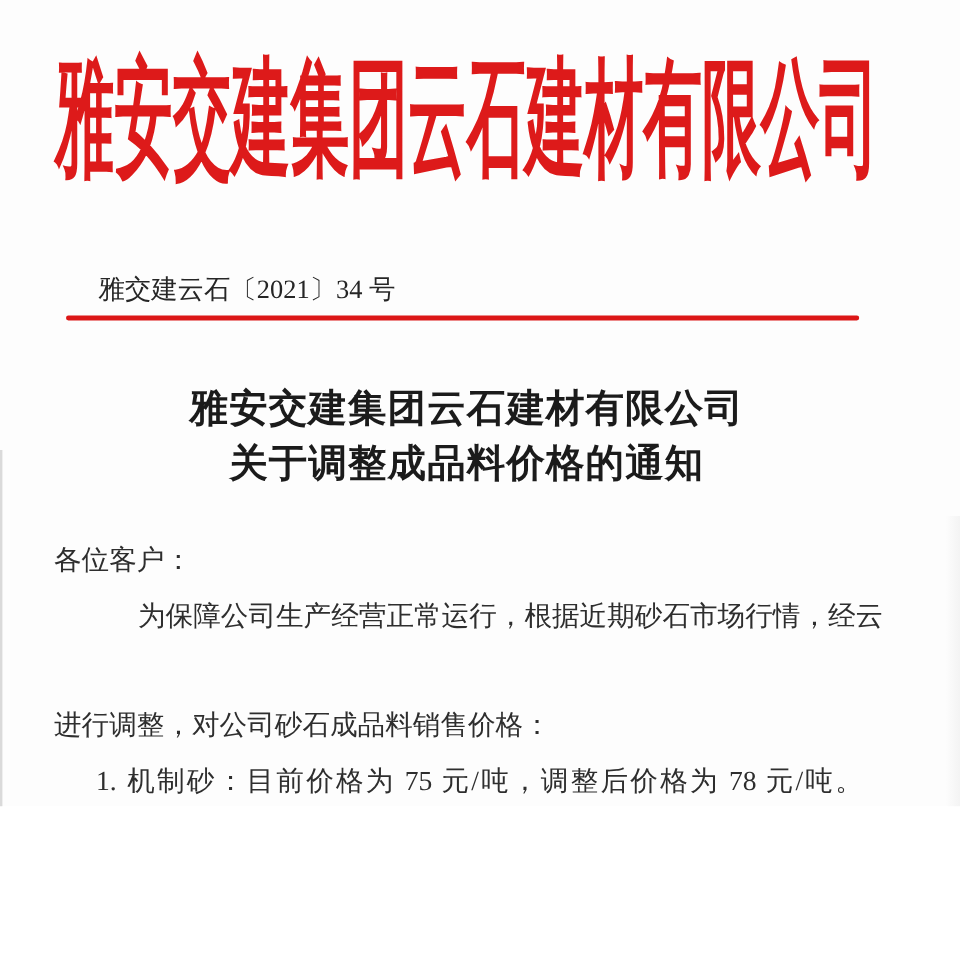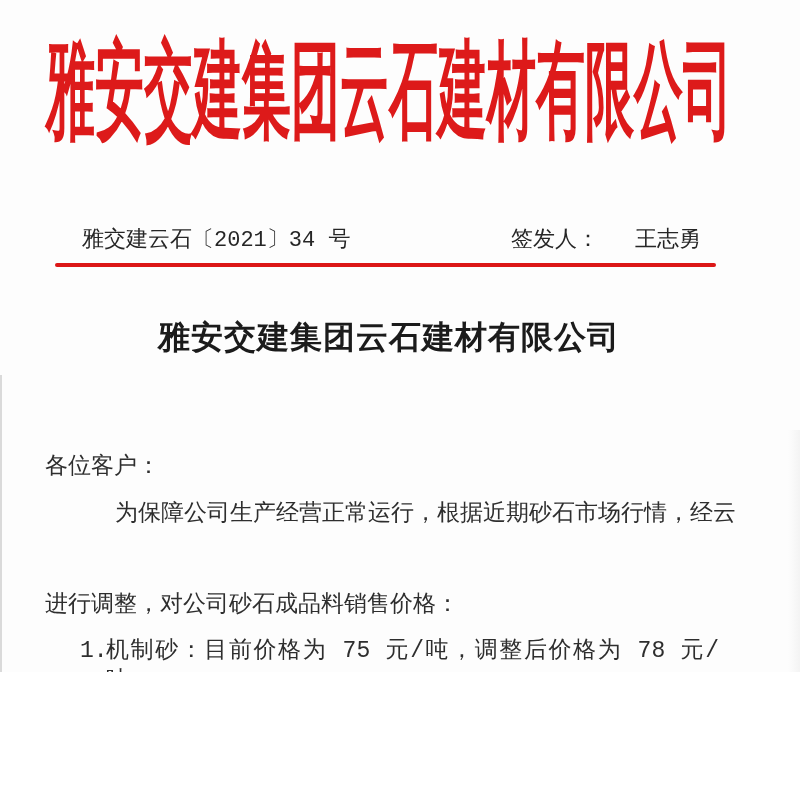--- a/index.html
+++ b/index.html
@@ -1,19 +1,19 @@
 <!DOCTYPE html>
 <html style="--page-bg: #fdfdfd; --header-red: #dd1a1a; --rule-red: #dc1717; --title-ink: #1b1b1b; --body-ink: #2e2e2e; --bottom-edge-gray: #b3b3b3;"><head>
 <meta charset="utf-8">
 <style>
   html,body{margin:0;padding:0;background:#ffffff;}
   .page{
     position:relative;width:800px;height:672px;overflow:hidden;
     background:var(--page-bg,#fdfdfd);
-    font-family:Liberation Mono, monospace;
+    font-family:Liberation Serif, serif;
   }
   
   .letterhead{
     position:absolute;top:46px;left:45px;width:688px;margin:0;
     text-align:center;white-space:nowrap;
     color:var(--header-red,#dd1a1a);
     font-size:49px;font-weight:bold;line-height:1;letter-spacing:0;
     transform:scaleY(2.18);transform-origin:50% 0;
   }
   .docmeta{
@@ -62,29 +62,27 @@
 </style>
 </head>
 <body>
 
 <div class="page">
 
   <h1 class="letterhead">雅安交建集团云石建材有限公司</h1>
 
   <div class="docmeta">
     <span>雅交建云石〔2021〕34 号</span>
-    <span>
-      <span>签发人：</span><span class="signer-name">王志勇</span>
-    </span>
   </div>
 
   <div class="red-rule"></div>
 
   <div class="doc-title">
     <div>雅安交建集团云石建材有限公司</div>
+    <div>关于调整成品料价格的通知</div>
   </div>
 
   <div class="line salutation">各位客户：</div>
 
   <div class="line p1">为保障公司生产经营正常运行，根据近期砂石市场行情，经云</div>
 
 
   <div class="line p3">进行调整，对公司砂石成品料销售价格：</div>
 
   <div class="line item i1">

